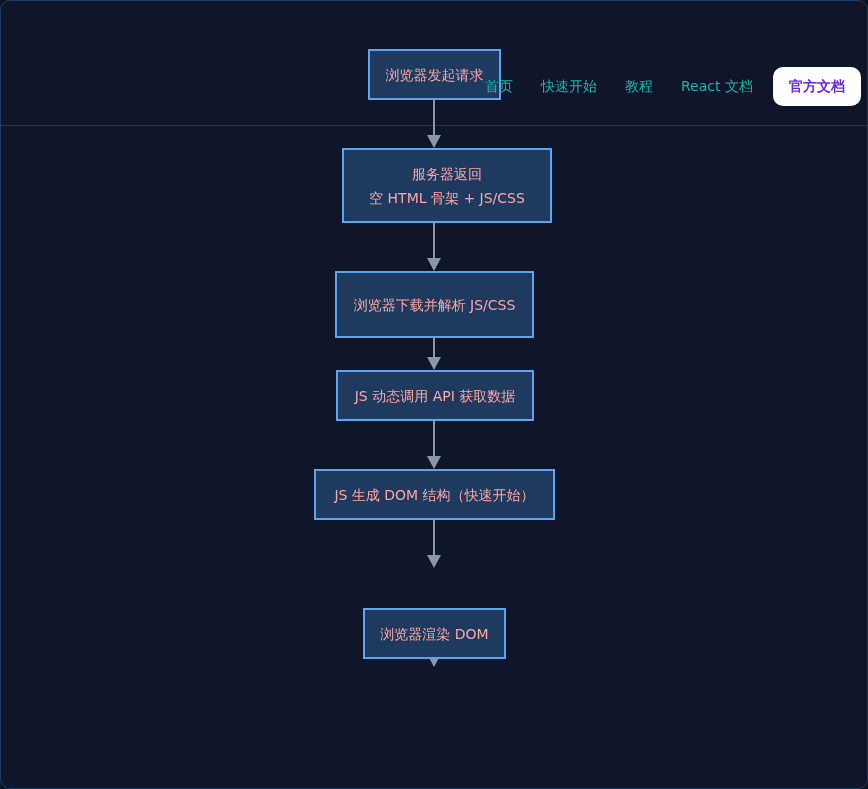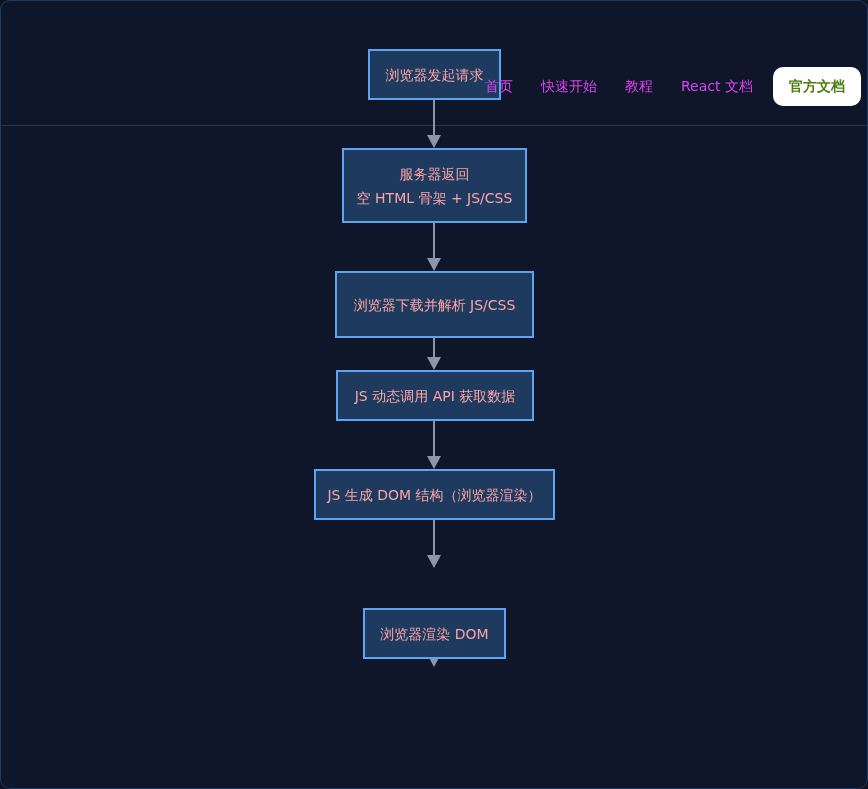--- a/index.html
+++ b/index.html
@@ -19,26 +19,26 @@
     }
     .header-line {
       position: absolute; left: 0; right: 0; top: 124px;
       height: 1px; background: #2a3348;
     }
     .nav {
       position: absolute; top: 66px; left: 470px;
       display: flex; align-items: center; height: 39px;
     }
     .nav-item {
-      color: #d946ef; font-size: 14px;
+      color: #14b8a6; font-size: 14px;
       padding: 0 14px 0 14px; height: 39px; line-height: 39px;
       white-space: nowrap;
     }
     .nav-item.active {
-      background: #ffffff; color: #4d7c0f; font-weight: bold;
+      background: #ffffff; color: #6d28d9; font-weight: bold;
       border-radius: 10px; padding: 0 16px;
       margin-left: 6px;
     }
     svg.flow { position: absolute; left: 0; top: 0; }
     .node {
       position: absolute;
       background: #1e3a5f;
       border: 2px solid #5fa4f0;
       color: #fca5a5;
       font-size: 14px;
@@ -83,36 +83,36 @@
   </div>
 
   <div class="nav">
     <span class="nav-item">首页</span>
     <span class="nav-item">快速开始</span>
     <span class="nav-item">教程</span>
     <span class="nav-item">React 文档</span>
     <span class="nav-item active">官方文档</span>
   </div>
 
-  <div class="node" style="left:341px; top:147px; width:185px; height:75px;text-align:center;">
+  <div class="node" style="left:341px; top:147px; width:210px; height:75px;text-align:center;">
     <div class="lines">
       <span>服务器返回</span>
       <span>空 HTML 骨架 + JS/CSS</span>
     </div>
   </div>
 
   <div class="node" style="left:334px; top:270px; width:199px; height:67px;">
     <span>浏览器下载并解析 JS/CSS</span>
   </div>
 
   <div class="node" style="left:335px; top:369px; width:198px; height:51px;">
     <span>JS 动态调用 API 获取数据</span>
   </div>
 
   <div class="node" style="left:313px; top:468px; width:241px; height:51px;">
-    <span>JS 生成 DOM 结构（浏览器渲染）</span>
+    <span>JS 生成 DOM 结构（快速开始）</span>
   </div>
 
   <div class="node" style="left:362px; top:567px; width:143px; height:51px;margin-top:40px;">
     <span>浏览器渲染 DOM</span>
   </div>
 
 </div>
 
 </body></html>

